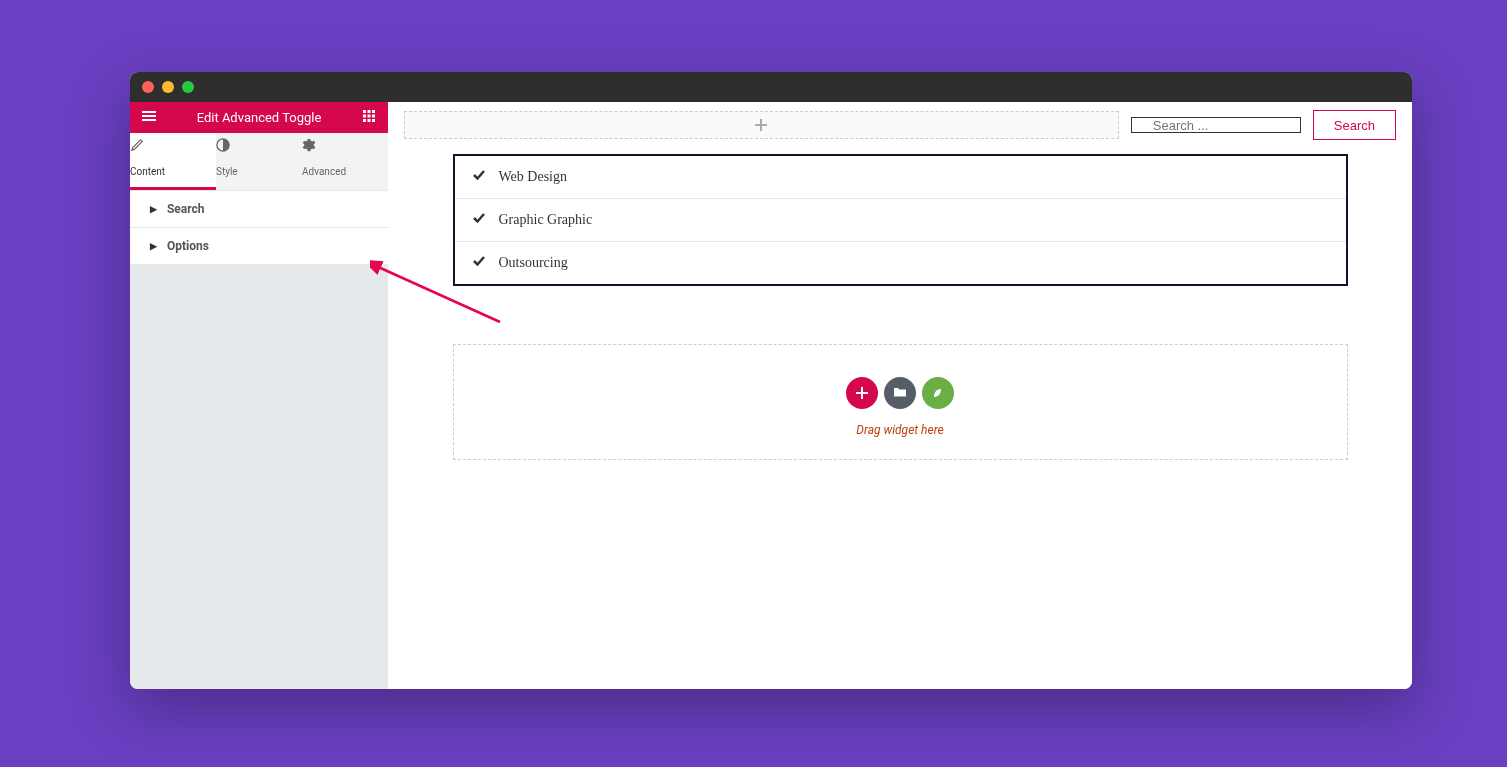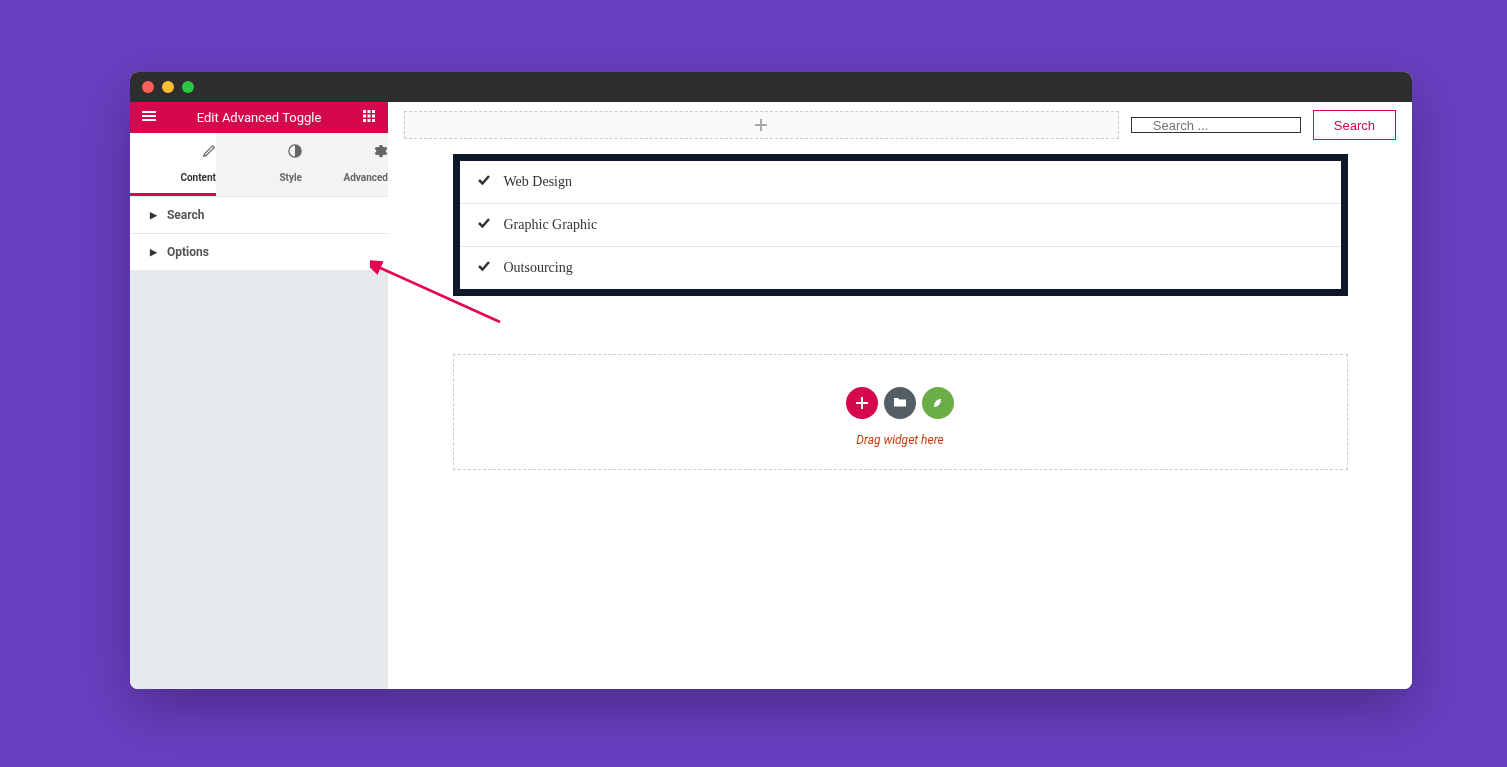--- a/index.html
+++ b/index.html
@@ -16,39 +16,39 @@
     
     .window-body { display: flex; flex: 1; position: relative; }
     
     .sidebar { width: 258px; background: #e6e9ec; display: flex; flex-direction: column; }
     
     .sidebar-header { background: #d5074f; height: 31px; display: flex; align-items: center; justify-content: space-between; padding: 0 12px; color: #fff; }
     .sidebar-header .hamburger-icon svg, .sidebar-header .grid-icon svg { fill: #fff; }
     .sidebar-title { font-size: 13px; color: #fff; }
     
     .sidebar-tabs { display: flex; background: #fff; border-bottom: 1px solid #e6e9ec; }
-    .sidebar-tab { flex: 1; text-align: right; padding: 10px 0 8px; cursor: pointer; position: relative; font-weight: bold; }
+    .sidebar-tab { flex: 1; text-align: left; padding: 4px 0 8px; cursor: pointer; position: relative; }
     .sidebar-tab.active { border-bottom: 3px solid #d5074f; }
     .sidebar-tab:not(.active) { background: #f1f3f5; }
     .sidebar-tab .tab-icon { display: block; margin: 0 auto 4px; }
     .sidebar-tab .tab-label { font-size: 10px; color: #666; }
     .sidebar-tab.active .tab-label { color: #333; }
     
     .sidebar-panels { flex: 1; }
     .panel-item { background: #fff; padding: 11px 20px; font-size: 12px; font-weight: bold; color: #555; border-bottom: 1px solid #e6e9ec; cursor: pointer; display: flex; align-items: center; gap: 10px; }
     .panel-item .caret { font-size: 9px; color: #333; }
     
     .main-area { flex: 1; background: #fff; padding: 8px 16px; position: relative; }
     
     .top-row { display: flex; gap: 12px; align-items: center; margin-bottom: 14px; }
     .add-section-bar { flex: 1; height: 28px; border: 1px dashed #ccc; display: flex; align-items: center; justify-content: center; color: #999; cursor: pointer; background: #fafafa; }
     .search-input { height: 16px; width: 170px; border: 1px solid #333; padding: 0 21px; font-size: 13px; }
     .search-btn { height: 30px; padding: 0 20px; border: 1px solid #d5074f; background: #fff; color: #d5074f; font-size: 13px; cursor: pointer; }
     
-    .toggle-widget { margin: 0 auto; max-width: 895px; border: 7px solid #0f172a; }
+    .toggle-widget { margin: 0 auto; max-width: 895px; border: 2px solid #0f172a; }
     .toggle-row { padding: 13px 18px; border-bottom: 1px solid #e6e6e6; display: flex; align-items: center; gap: 14px; font-size: 14px; color: #333; font-family: Georgia, serif; }
     .toggle-row:last-child { border-bottom: none; }
     .check-icon { color: #333; }
     
     .drop-zone { margin: 58px auto 0; max-width: 895px; border: 1px dashed #ccc; padding: 32px 0 22px; text-align: center; }
     .drop-buttons { display: flex; justify-content: center; gap: 6px; margin-bottom: 14px; }
     .drop-btn { width: 32px; height: 32px; border-radius: 50%; display: flex; align-items: center; justify-content: center; cursor: pointer; }
     .drop-btn.pink { background: #d5074f; }
     .drop-btn.gray { background: #555d66; }
     .drop-btn.green { background: #6bae45; }

